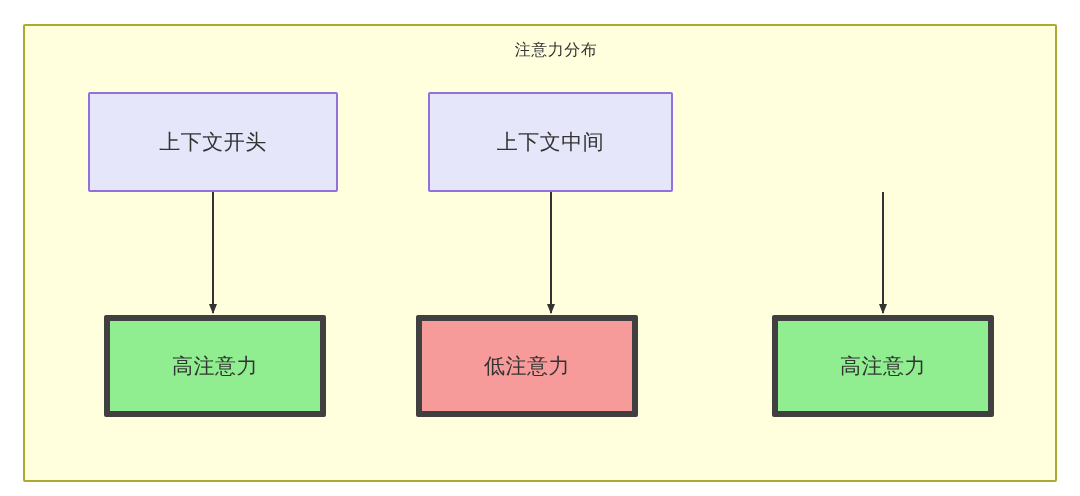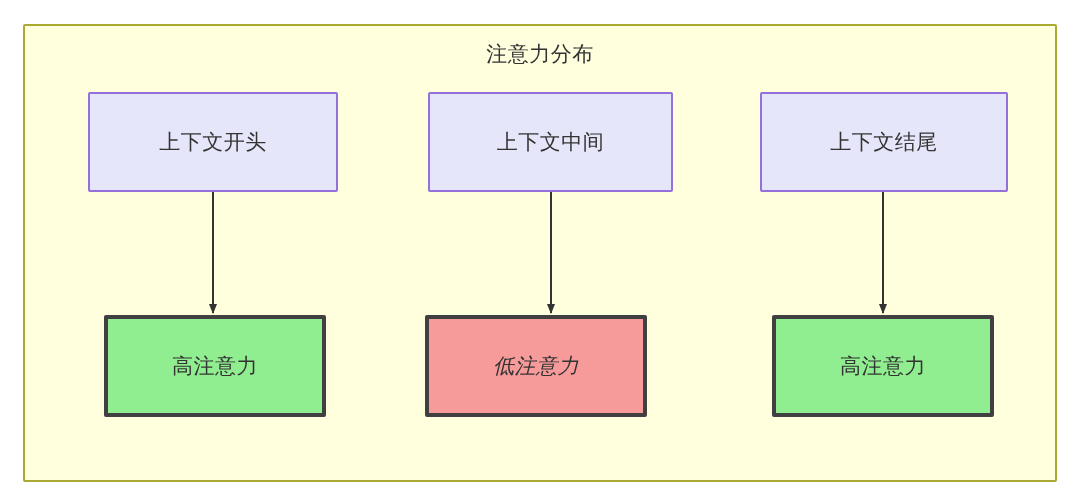--- a/index.html
+++ b/index.html
@@ -29,25 +29,25 @@
     width: 1034px;
     height: 458px;
     box-sizing: border-box;
     background: #ffffde;
     border: 2px solid #aaaa33;
     border-radius: 2px;
   }
 
   .subgraph-title {
     position: absolute;
-    left: 0;
+    left: 16px;
     top: 14px;
     width: 100%;
     text-align: center;
-    font-size: 21px;
+    font-size: 16px;
     color: #333333;
     letter-spacing: 0.5px;
     white-space: nowrap;
   }
 
   
   .node {
     position: absolute;
     box-sizing: border-box;
     display: flex;
@@ -59,42 +59,42 @@
     white-space: nowrap;
   }
 
   .node-context {
     background: #e6e6fa;
     border: 2px solid #9370db;
     border-radius: 2px;
   }
 
   .node-attn {
-    border: 4px solid #404040;
+    border: 6px solid #404040;
     border-radius: 2px;
   }
 
   .node-attn.high {
     background: #90ee90;
   }
 
   .node-attn.low {
     background: #f79a9a;
   }
 
   
   .col-1 { left: 88px;  width: 250px; }
   .col-2 { left: 428px; width: 245px; }
   .col-3 { left: 760px; width: 248px; }
 
   .row-top    { top: 92px;  height: 100px; }
   .row-bottom { top: 315px; height: 102px; }
 
   .col-1.row-bottom { left: 104px; width: 222px; }
-  .col-2.row-bottom { left: 425px; width: 222px; font-style: italic; }
+  .col-2.row-bottom { left: 416px; width: 222px; }
   .col-3.row-bottom { left: 772px; width: 222px; }
 
   
   .edge-layer {
     position: absolute;
     left: 0;
     top: 0;
     width: 1080px;
     height: 496px;
     pointer-events: none;
@@ -119,23 +119,20 @@
     <line x1="551" y1="192" x2="551" y2="313" stroke="#333333" stroke-width="2" marker-end="url(#arrowhead)"></line>
     <line x1="883" y1="192" x2="883" y2="313" stroke="#333333" stroke-width="2" marker-end="url(#arrowhead)"></line>
   </svg>
 
   <div class="node node-context col-2 row-top">
     <span>上下文中间</span>
   </div>
   <div class="node node-context col-1 row-top">
     <span>上下文开头</span>
   </div>
-  <div class="node node-context col-3 row-top">
-    <span>上下文结尾</span>
-  </div>
 
   <div class="node node-attn high col-1 row-bottom">
     <span>高注意力</span>
   </div>
   <div class="node node-attn low col-2 row-bottom">
     <span>低注意力</span>
   </div>
   <div class="node node-attn high col-3 row-bottom">
     <span>高注意力</span>
   </div>

